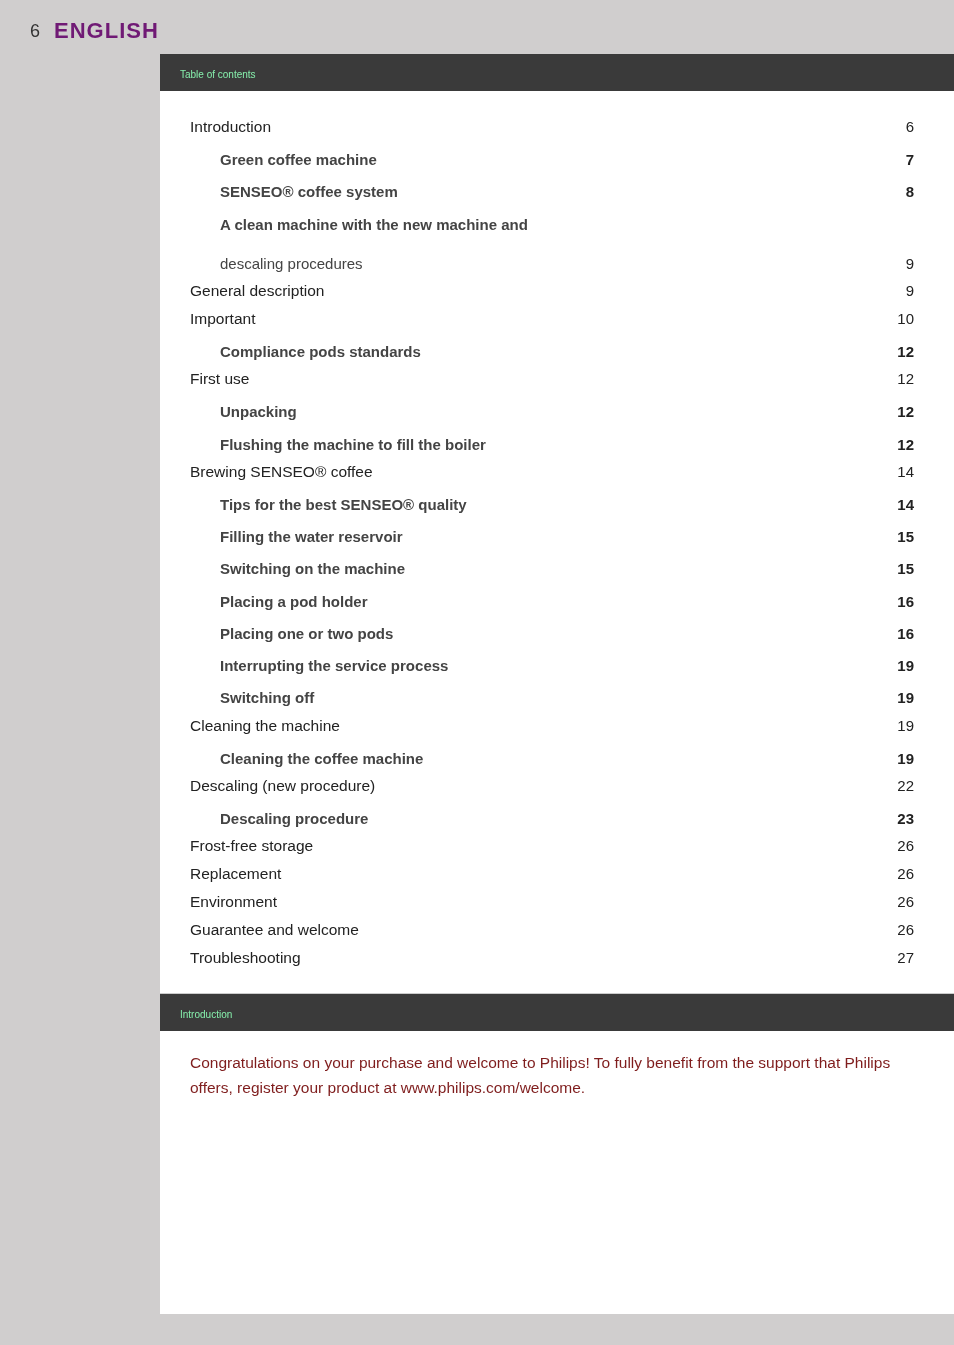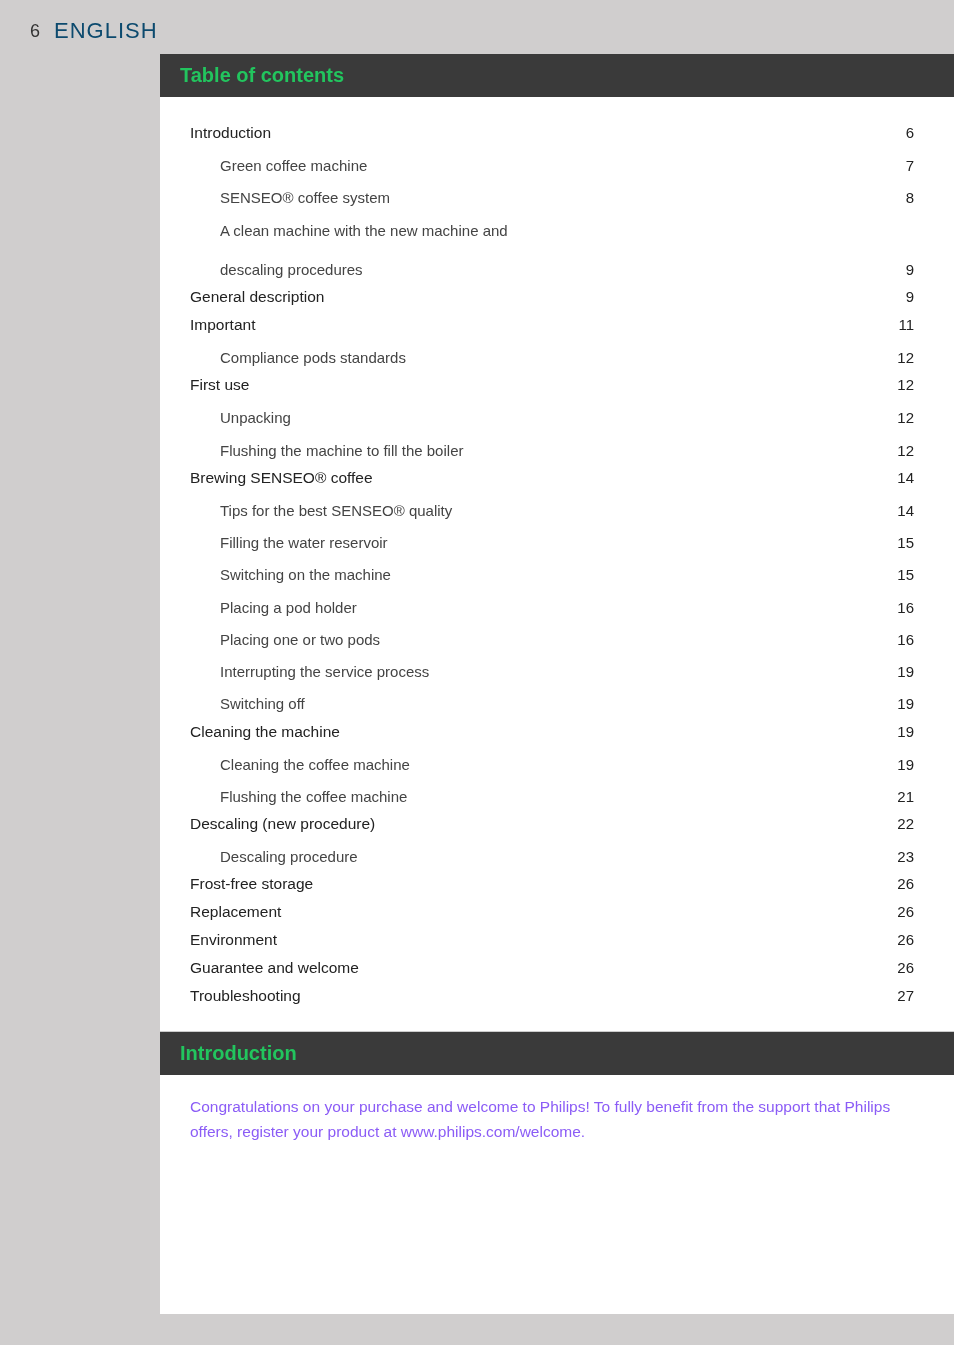--- a/index.html
+++ b/index.html
@@ -37,37 +37,37 @@
     }
 
     .page-number {
       font-size: 18px;
       font-weight: normal;
       color: #333;
     }
 
     .english-title {
       font-size: 22px;
-      font-weight: 400;
-      color: #0c4a6e;
+      font-weight: 700;
+      color: #701a75;
       letter-spacing: 1px;
       text-transform: uppercase;
     }
 
     
     .section-header {
       background: #3a3a3a;
       padding: 10px 20px;
       margin: 0;
     }
 
     .section-header-title {
-      color: #22c55e;
-      font-size: 20px;
-      font-weight: bold;
+      color: #86efac;
+      font-size: 10px;
+      font-weight: normal;
     }
 
     
     .toc-body {
       padding: 20px 40px 20px 30px;
       background: #ffffff;
     }
 
     .toc-entry {
       display: flex;
@@ -81,20 +81,21 @@
       font-size: 15.5px;
       color: #222;
       margin-top: 4px;
     }
 
     .toc-entry.level-2 {
       font-size: 15px;
       color: #444;
       padding-left: 30px;
       margin-top: 9px;
+      font-weight: bold;
     }
 
     .toc-entry.level-2-cont {
       font-size: 15px;
       color: #444;
       padding-left: 30px;
       margin-top: 16px;
     }
 
     .toc-label {
@@ -110,21 +111,21 @@
 
     
     .intro-body {
       padding: 20px 30px 20px 30px;
       background: #ffffff;
     }
 
     .intro-text {
       font-size: 15.5px;
       line-height: 1.6;
-      color: #8b5cf6;
+      color: #7f1d1d;
     }
 
     .divider {
       height: 1px;
       background: #ccc;
       margin: 0 0 0 0;
     }
 
     
     .layout {
@@ -192,21 +193,21 @@
           <span class="toc-page">9</span>
         </div>
 
         <div class="toc-entry level-1">
           <span class="toc-label">General description</span>
           <span class="toc-page">9</span>
         </div>
 
         <div class="toc-entry level-1">
           <span class="toc-label">Important</span>
-          <span class="toc-page">11</span>
+          <span class="toc-page">10</span>
         </div>
 
         <div class="toc-entry level-2">
           <span class="toc-label">Compliance pods standards</span>
           <span class="toc-page">12</span>
         </div>
 
         <div class="toc-entry level-1">
           <span class="toc-label">First use</span>
           <span class="toc-page">12</span>
@@ -265,24 +266,20 @@
         <div class="toc-entry level-1">
           <span class="toc-label">Cleaning the machine</span>
           <span class="toc-page">19</span>
         </div>
 
         <div class="toc-entry level-2">
           <span class="toc-label">Cleaning the coffee machine</span>
           <span class="toc-page">19</span>
         </div>
 
-        <div class="toc-entry level-2">
-          <span class="toc-label">Flushing the coffee machine</span>
-          <span class="toc-page">21</span>
-        </div>
 
         <div class="toc-entry level-1">
           <span class="toc-label">Descaling (new procedure)</span>
           <span class="toc-page">22</span>
         </div>
 
         <div class="toc-entry level-2">
           <span class="toc-label">Descaling procedure</span>
           <span class="toc-page">23</span>
         </div>

